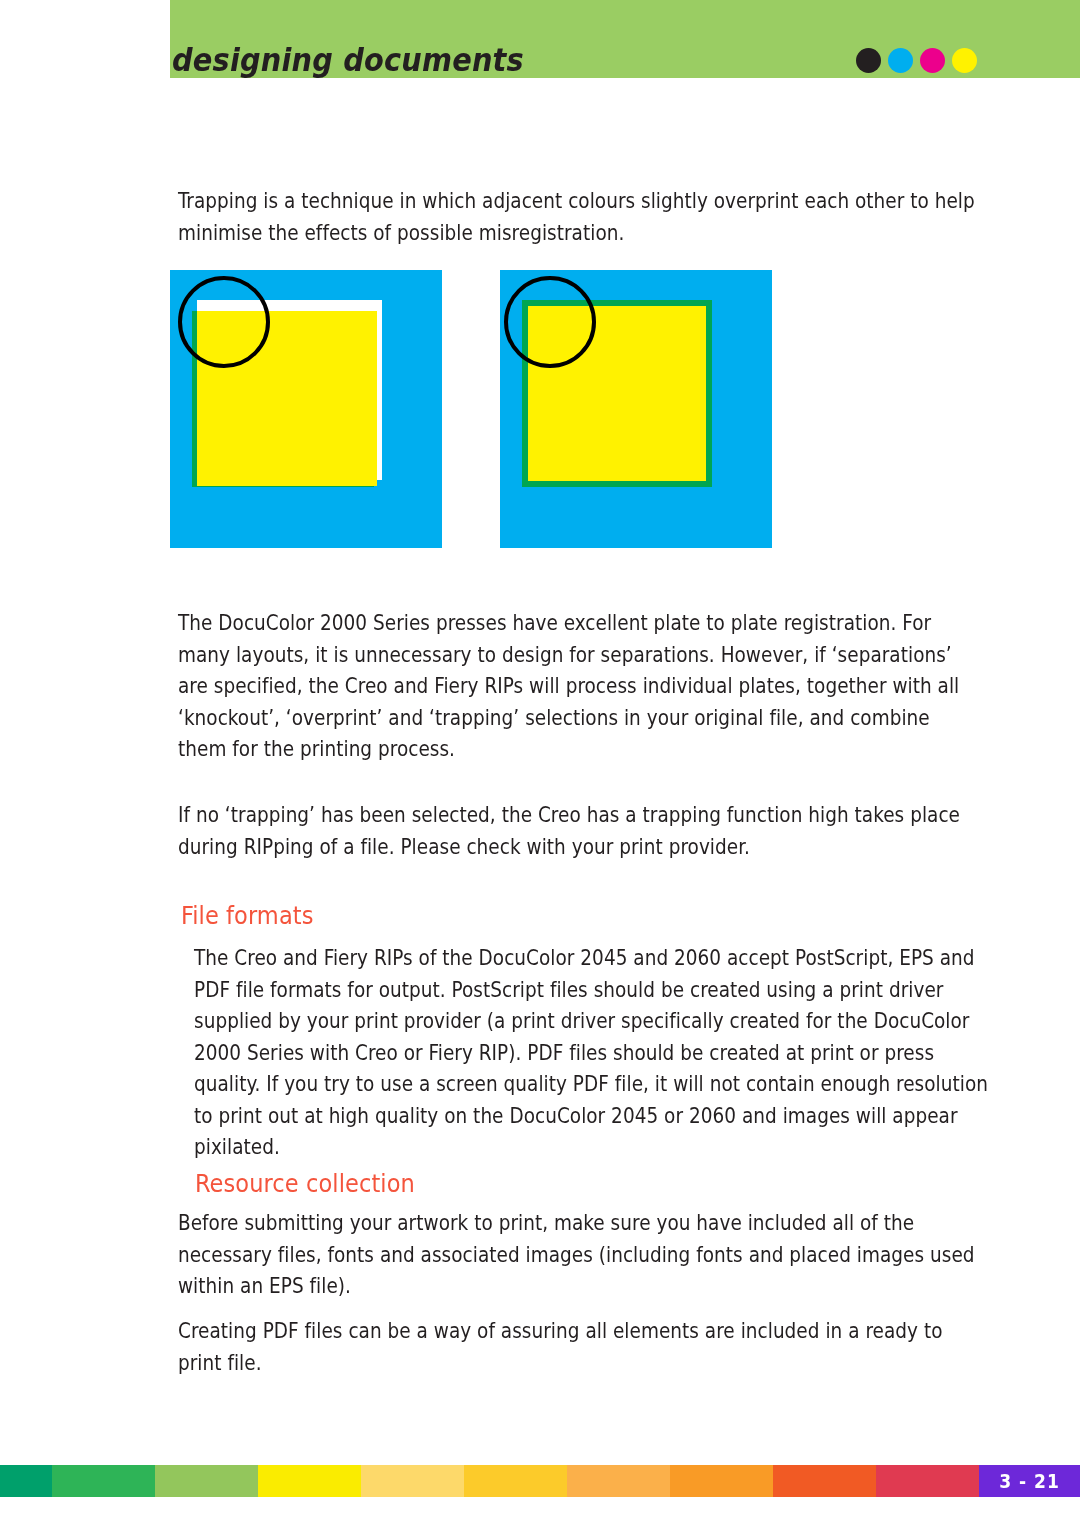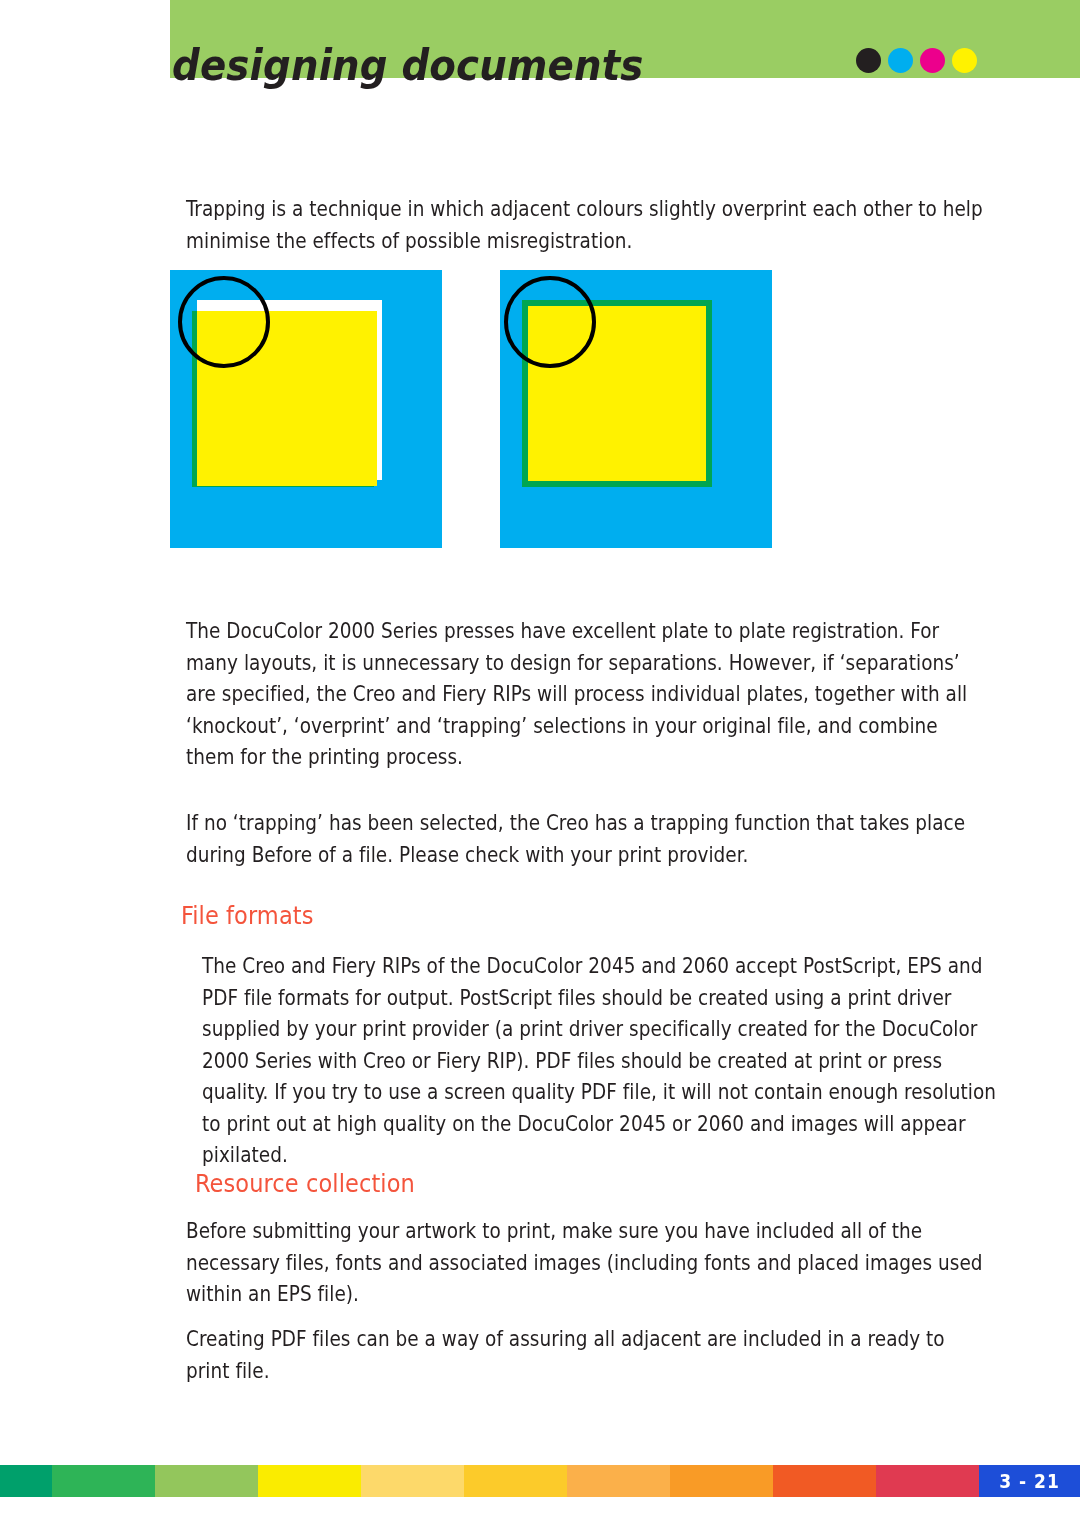--- a/index.html
+++ b/index.html
@@ -21,21 +21,21 @@
     left: 170px;
     top: 0;
     width: 910px;
     height: 78px;
     background: #9ACD63;
   }
   .header-title {
     position: absolute;
     left: 172px;
     top: 44px;
-    font-size: 43px;
+    font-size: 32px;
     font-style: italic;
     font-weight: 600;
     color: #231f20;
     letter-spacing: 0.2px;
     white-space: nowrap;
     line-height: 1;
   }
   .cmyk-dots {
     position: absolute;
     right: 103px;
@@ -54,21 +54,21 @@
   .content {
     position: absolute;
     left: 170px;
     top: 0;
     width: 800px;
   }
   p.body-text {
     font-size: 20.5px;
     line-height: 31.5px;
     color: #231f20;
-    margin: 16px;
+    margin: 8px;
     letter-spacing: 0.04px;
   }
   h2.section-heading {
     font-size: 25px;
     line-height: 30px;
     font-weight: 400;
     color: #F4543C;
     margin: 11px;
     letter-spacing: 0.1px;
   }
@@ -184,31 +184,31 @@
   <span class="dot" style="background: rgb(236, 0, 140);"></span>
   <span class="dot" style="background: rgb(255, 242, 0);"></span>
 </div>
 
 <div class="content">
 
   <p class="body-text para-intro">Trapping is a technique in which adjacent colours slightly overprint each other to help minimise the effects of possible misregistration.</p>
 
   <p class="body-text para-2">The DocuColor 2000 Series presses have excellent plate to plate registration. For many layouts, it is unnecessary to design for separations. However, if ‘separations’ are specified, the Creo and Fiery RIPs will process individual plates, together with all ‘knockout’, ‘overprint’ and ‘trapping’ selections in your original file, and combine them for the printing process.</p>
 
-  <p class="body-text para-3">If no ‘trapping’ has been selected, the Creo has a trapping function that takes place during Before of a file. Please check with your print provider.</p>
+  <p class="body-text para-3">If no ‘trapping’ has been selected, the Creo has a trapping function high takes place during RIPping of a file. Please check with your print provider.</p>
 
   <h2 class="section-heading head-file-formats" style="color: rgb(244, 84, 60);">File formats</h2>
 
   <p class="body-text para-4">The Creo and Fiery RIPs of the DocuColor 2045 and 2060 accept PostScript, EPS and PDF file formats for output. PostScript files should be created using a print driver supplied by your print provider (a print driver specifically created for the DocuColor 2000 Series with Creo or Fiery RIP). PDF files should be created at print or press quality. If you try to use a screen quality PDF file, it will not contain enough resolution to print out at high quality on the DocuColor 2045 or 2060 and images will appear pixilated.</p>
 
   <h2 class="section-heading head-resource" style="color: rgb(244, 84, 60);">Resource collection</h2>
 
   <p class="body-text para-5">Before submitting your artwork to print, make sure you have included all of the necessary files, fonts and associated images (including fonts and placed images used within an EPS file).</p>
 
-  <p class="body-text para-6">Creating PDF files can be a way of assuring all adjacent are included in a ready to print file.</p>
+  <p class="body-text para-6">Creating PDF files can be a way of assuring all elements are included in a ready to print file.</p>
 </div>
 
 <div class="figure-row">
 
   <div class="trap-fig fig-untrapped" style="background: rgb(0, 174, 239);">
     <div class="plate-green-un" style="background: rgb(0, 166, 81);"></div>
     <div class="plate-white-un" style="background: rgb(255, 255, 255);"></div>
     <div class="plate-yellow-un" style="background: rgb(255, 242, 0);"></div>
     <div class="magnifier mag-un"></div>
   </div>
@@ -225,14 +225,14 @@
 <div class="swatch" style="background: rgb(0, 160, 107); width: 52px;"></div>
     <div class="swatch" style="background: rgb(46, 180, 87); width: 103px;"></div>
     <div class="swatch" style="background: rgb(147, 198, 92); width: 103px;"></div>
     <div class="swatch" style="background: rgb(250, 236, 0); width: 103px;"></div>
     <div class="swatch" style="background: rgb(253, 217, 106); width: 103px;"></div>
     <div class="swatch" style="background: rgb(252, 203, 42); width: 103px;"></div>
     <div class="swatch" style="background: rgb(251, 176, 74); width: 103px;"></div>
     <div class="swatch" style="background: rgb(249, 155, 38); width: 103px;"></div>
     <div class="swatch" style="background: rgb(241, 90, 36); width: 103px;"></div>
     <div class="swatch" style="background: rgb(224, 58, 81); width: 103px;"></div>
-    <div class="swatch page-number" style="background: #1d4ed8; width: 101px;">3 - 21</div>
+    <div class="swatch page-number" style="background: #6d28d9; width: 101px;">3 - 21</div>
   </div>
 
 </body></html>

